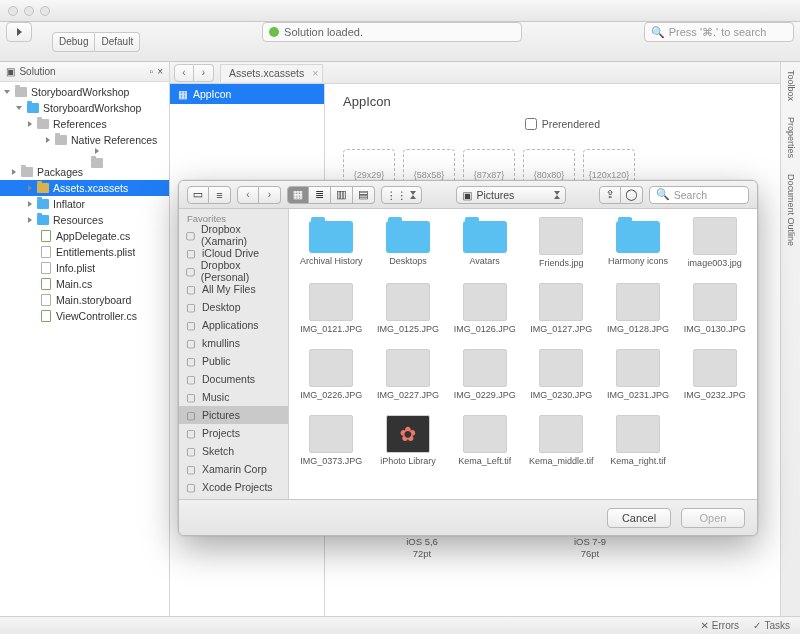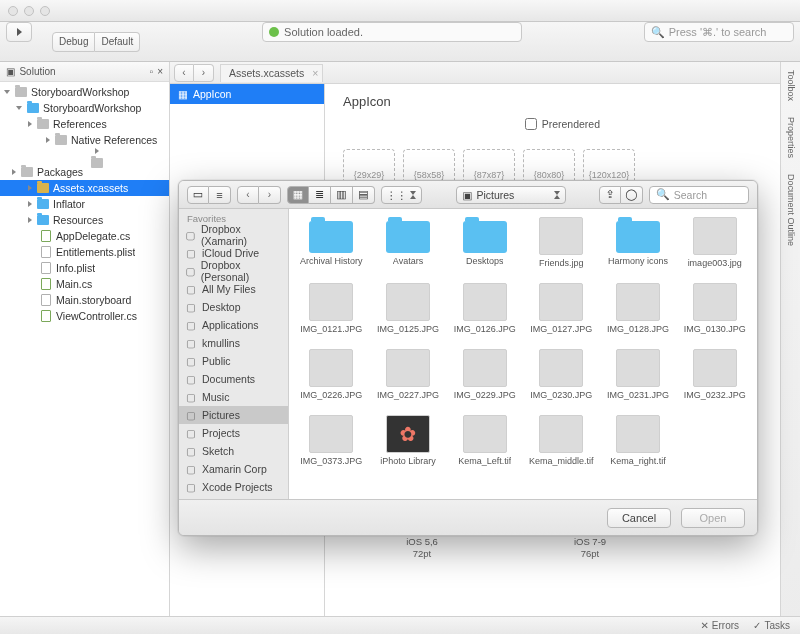--- a/index.html
+++ b/index.html
@@ -431,25 +431,25 @@
         <div class="favitem"></div>
       </div>
     <div class="grid">
       <div class="gridwrap" id="gridwrap">
           <div class="gitem">
             <div class="gthumb folder"></div>
             <div class="gl">Archival History</div>
           </div>
           <div class="gitem">
             <div class="gthumb folder"></div>
+            <div class="gl">Desktops</div>
+          </div>
+          <div class="gitem">
+            <div class="gthumb folder"></div>
             <div class="gl">Avatars</div>
-          </div>
-          <div class="gitem">
-            <div class="gthumb folder"></div>
-            <div class="gl">Desktops</div>
           </div>
           <div class="gitem">
             <div class="gthumb"></div>
             <div class="gl">Friends.jpg</div>
           </div>
           <div class="gitem">
             <div class="gthumb folder"></div>
             <div class="gl">Harmony icons</div>
           </div>
           <div class="gitem">

